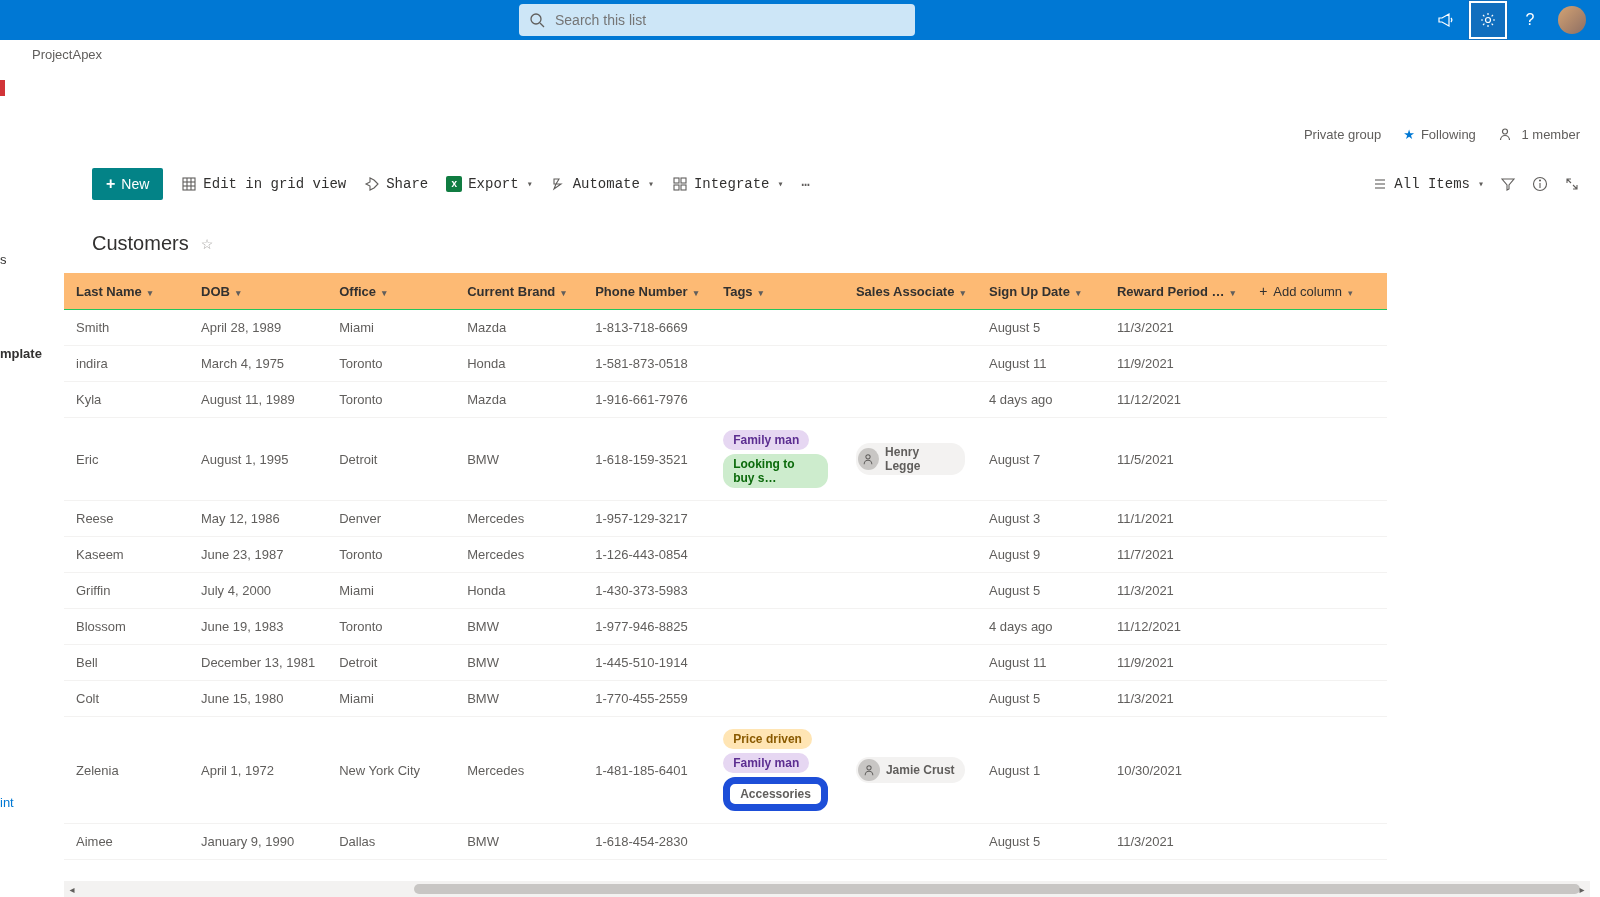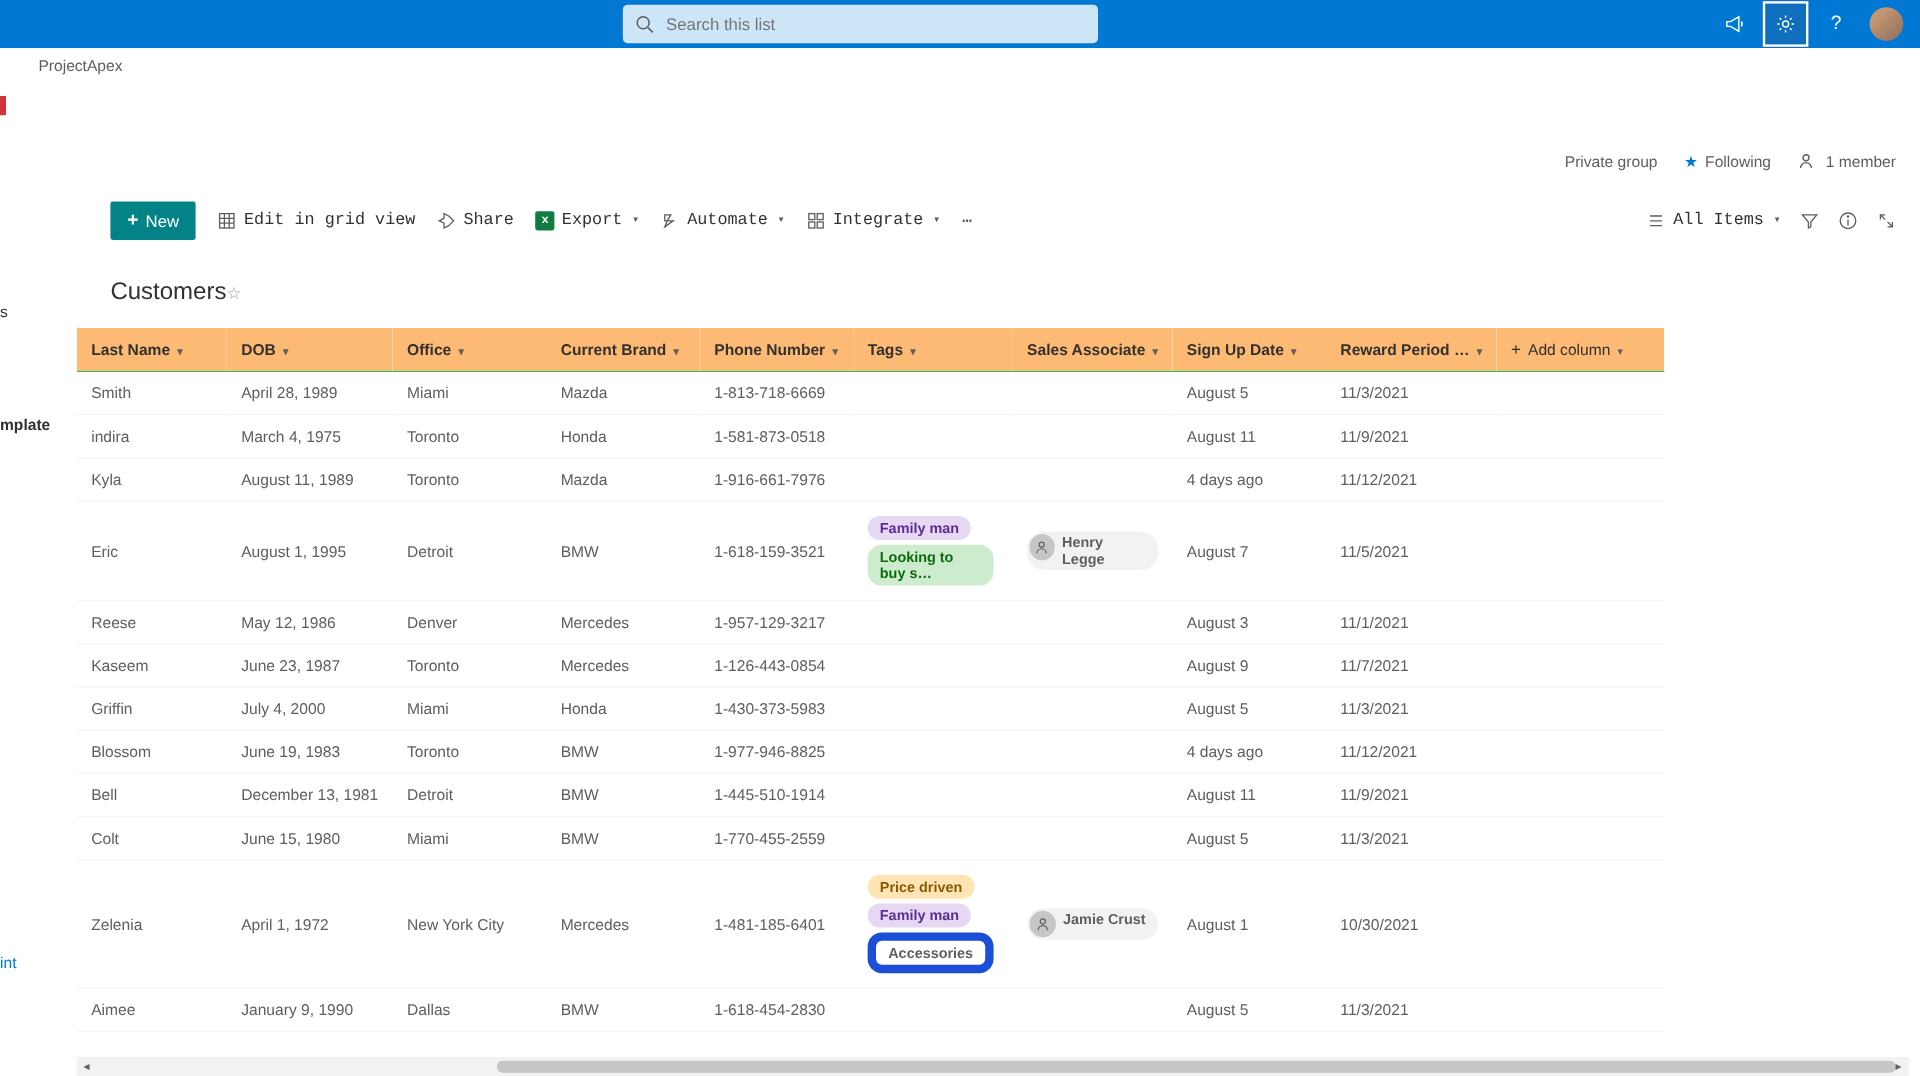--- a/index.html
+++ b/index.html
@@ -33,21 +33,21 @@
 .btn-new { background: #038387; color: #fff; height: 32px; padding: 0 14px; border: 0; border-radius: 2px; display: flex; align-items: center; gap: 6px; font-size: 14px; cursor: pointer; font-weight: 500; }
 .btn-new .plus { font-size: 16px; font-weight: 600; }
 .cmd { display: flex; align-items: center; gap: 6px; cursor: pointer; color: #323130; font-family: Liberation Mono, monospace; }
 .cmd svg { color: #605e5c; }
 .cmd .chev { font-size: 10px; color: #605e5c; margin-left: 2px; }
 .cmd-spacer { flex: 1; }
 .cmd-right { display: flex; align-items: center; gap: 16px; }
 .excel-icon { width:16px; height:16px; background:#107c41; display:inline-flex; align-items:center; justify-content:center; color:#fff; font-size:10px; font-weight:700; border-radius:2px; }
 
 
-.list-header { display: flex; align-items: center; padding: 24px 0 18px 92px; }
+.list-header { display: flex; align-items: center; padding: 24px 0 18px 92px; gap: 12px; }
 .list-header h1 { font-size: 20px; font-weight: 400; }
 .list-header .fav { color: #a19f9d; cursor: pointer; }
 
 
 .left-frag { position: absolute; left: 0; font-size: 13px; color: #323130; }
 .left-frag.a { top: 252px; }
 .left-frag.b { top: 346px; font-weight: bold; }
 .left-frag.c { top: 795px; color:#0078d4; }
 
 
@@ -59,21 +59,21 @@
 tbody tr { border-bottom: 1px solid #f3f2f1; }
 tbody td { color: #605e5c; white-space: nowrap; }
 tbody td.tags-cell, tbody td.assoc-cell { white-space: normal; font-weight: bold; }
 
 .tag { display: inline-block; padding: 3px 10px; border-radius: 12px; font-size: 12px; margin: 2px 4px 2px 0; }
 .tag.family { background: #e6d7f2; color: #5c2e91; }
 .tag.buy    { background: #cdeccd; color: #0b6a0b; }
 .tag.price  { background: #ffe5b4; color: #8a5a00; }
 .tag.access { background: #fff; border:7px solid #1d4ed8; color:#605e5c; }
 
-.assoc { display: inline-flex; gap: 6px; background: #f3f2f1; border-radius: 14px; padding: 2px 10px 2px 2px; font-size: 12px; }
+.assoc { display: inline-flex; align-items: center; gap: 6px; background: #f3f2f1; border-radius: 14px; padding: 2px 10px 2px 2px; font-size: 12px; }
 .assoc .ava { width: 22px; height: 22px; border-radius: 50%; background: #c8c6c4; display:flex; align-items:center; justify-content:center; }
 .assoc .ava svg { color:#605e5c; }
 
 .add-col { color: #323130; font-weight: 400; }
 .plus-icon { font-size: 14px; margin-right: 6px; }
 
 
 .hscroll { position: fixed; bottom: 0; left: 64px; right: 10px; height: 16px; background: #f3f2f1; }
 .hscroll .thumb { position:absolute; left: 350px; right: 10px; top:3px; height:10px; background:#c8c6c4; border-radius:5px; }
 .hscroll .arrow-l, .hscroll .arrow-r { position:absolute; top:0; height:16px; width:16px; display:flex; align-items:center; justify-content:center; font-size:10px; color:#605e5c; }

